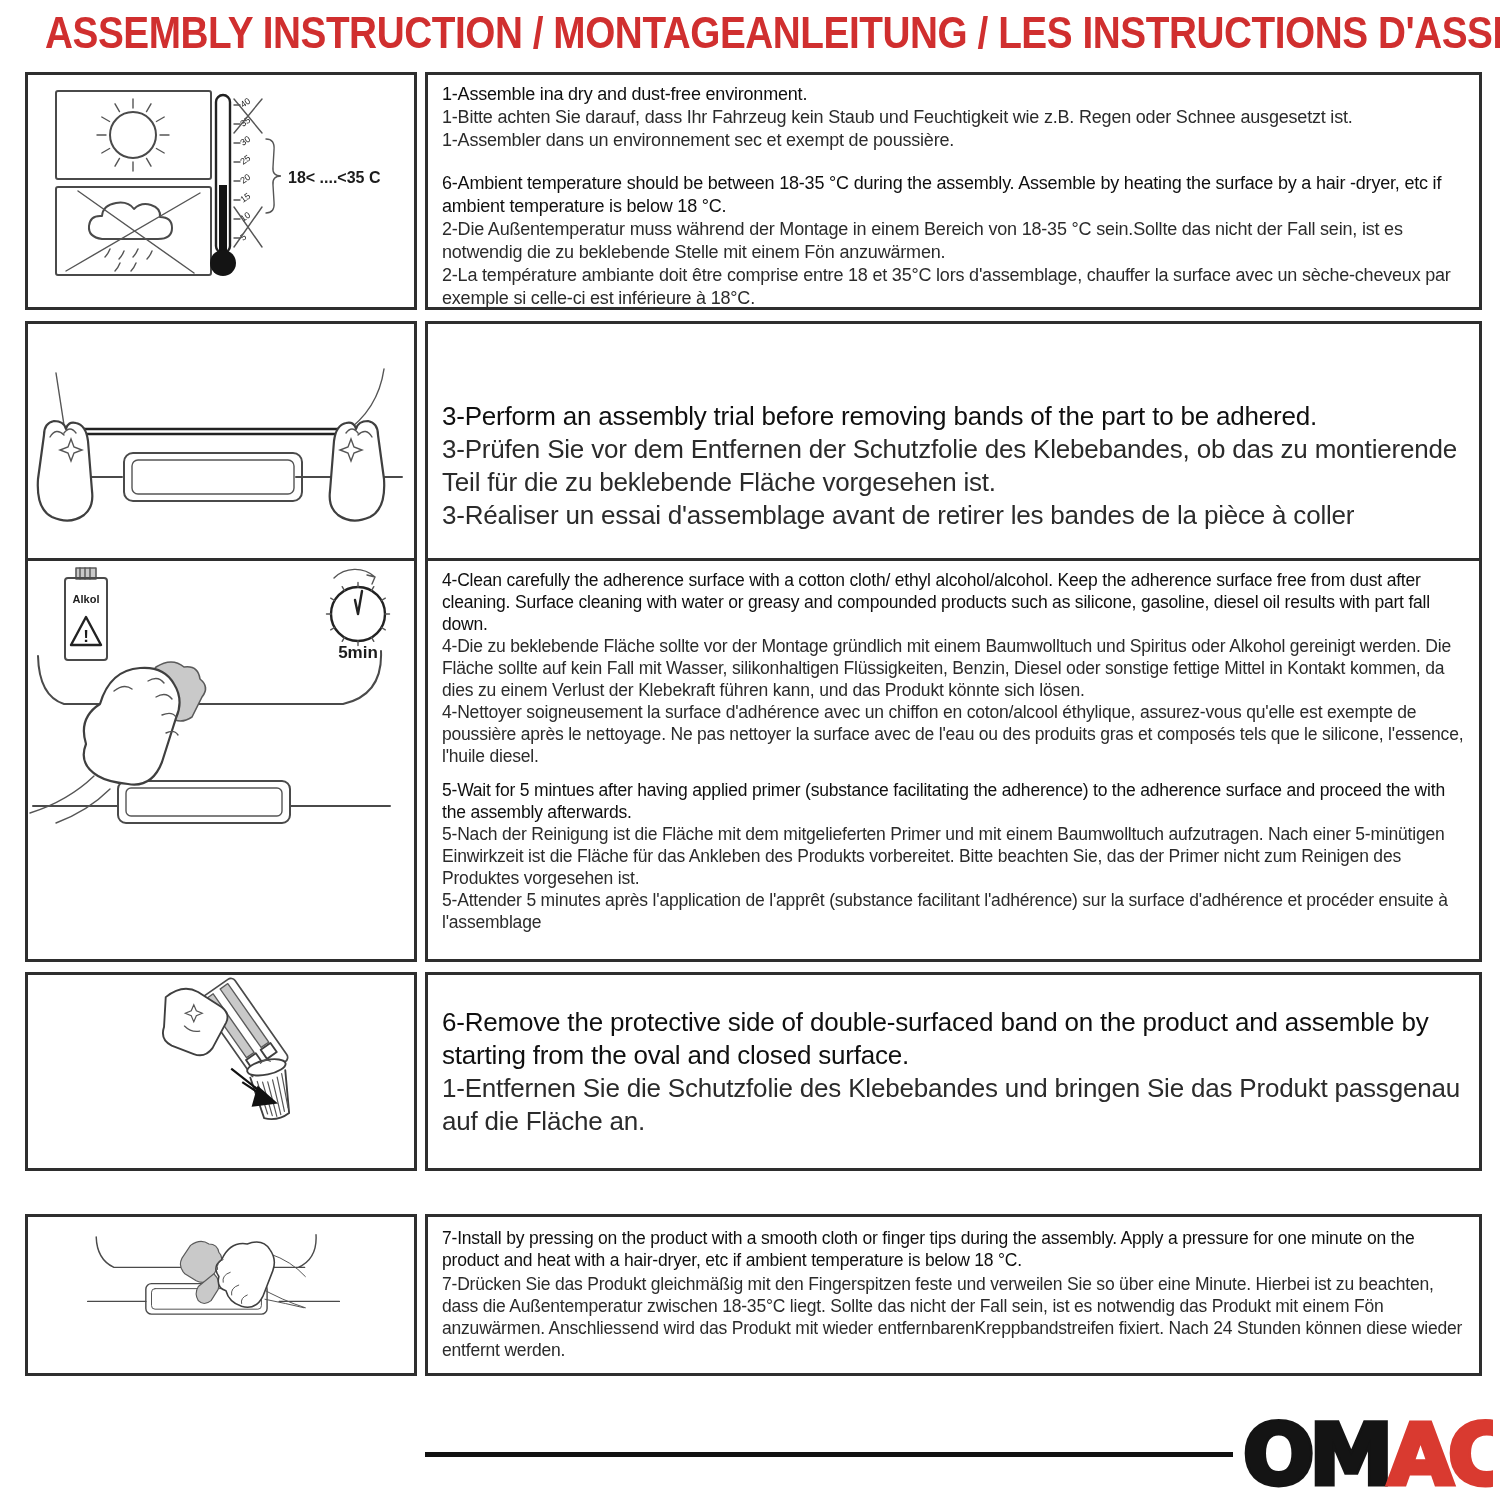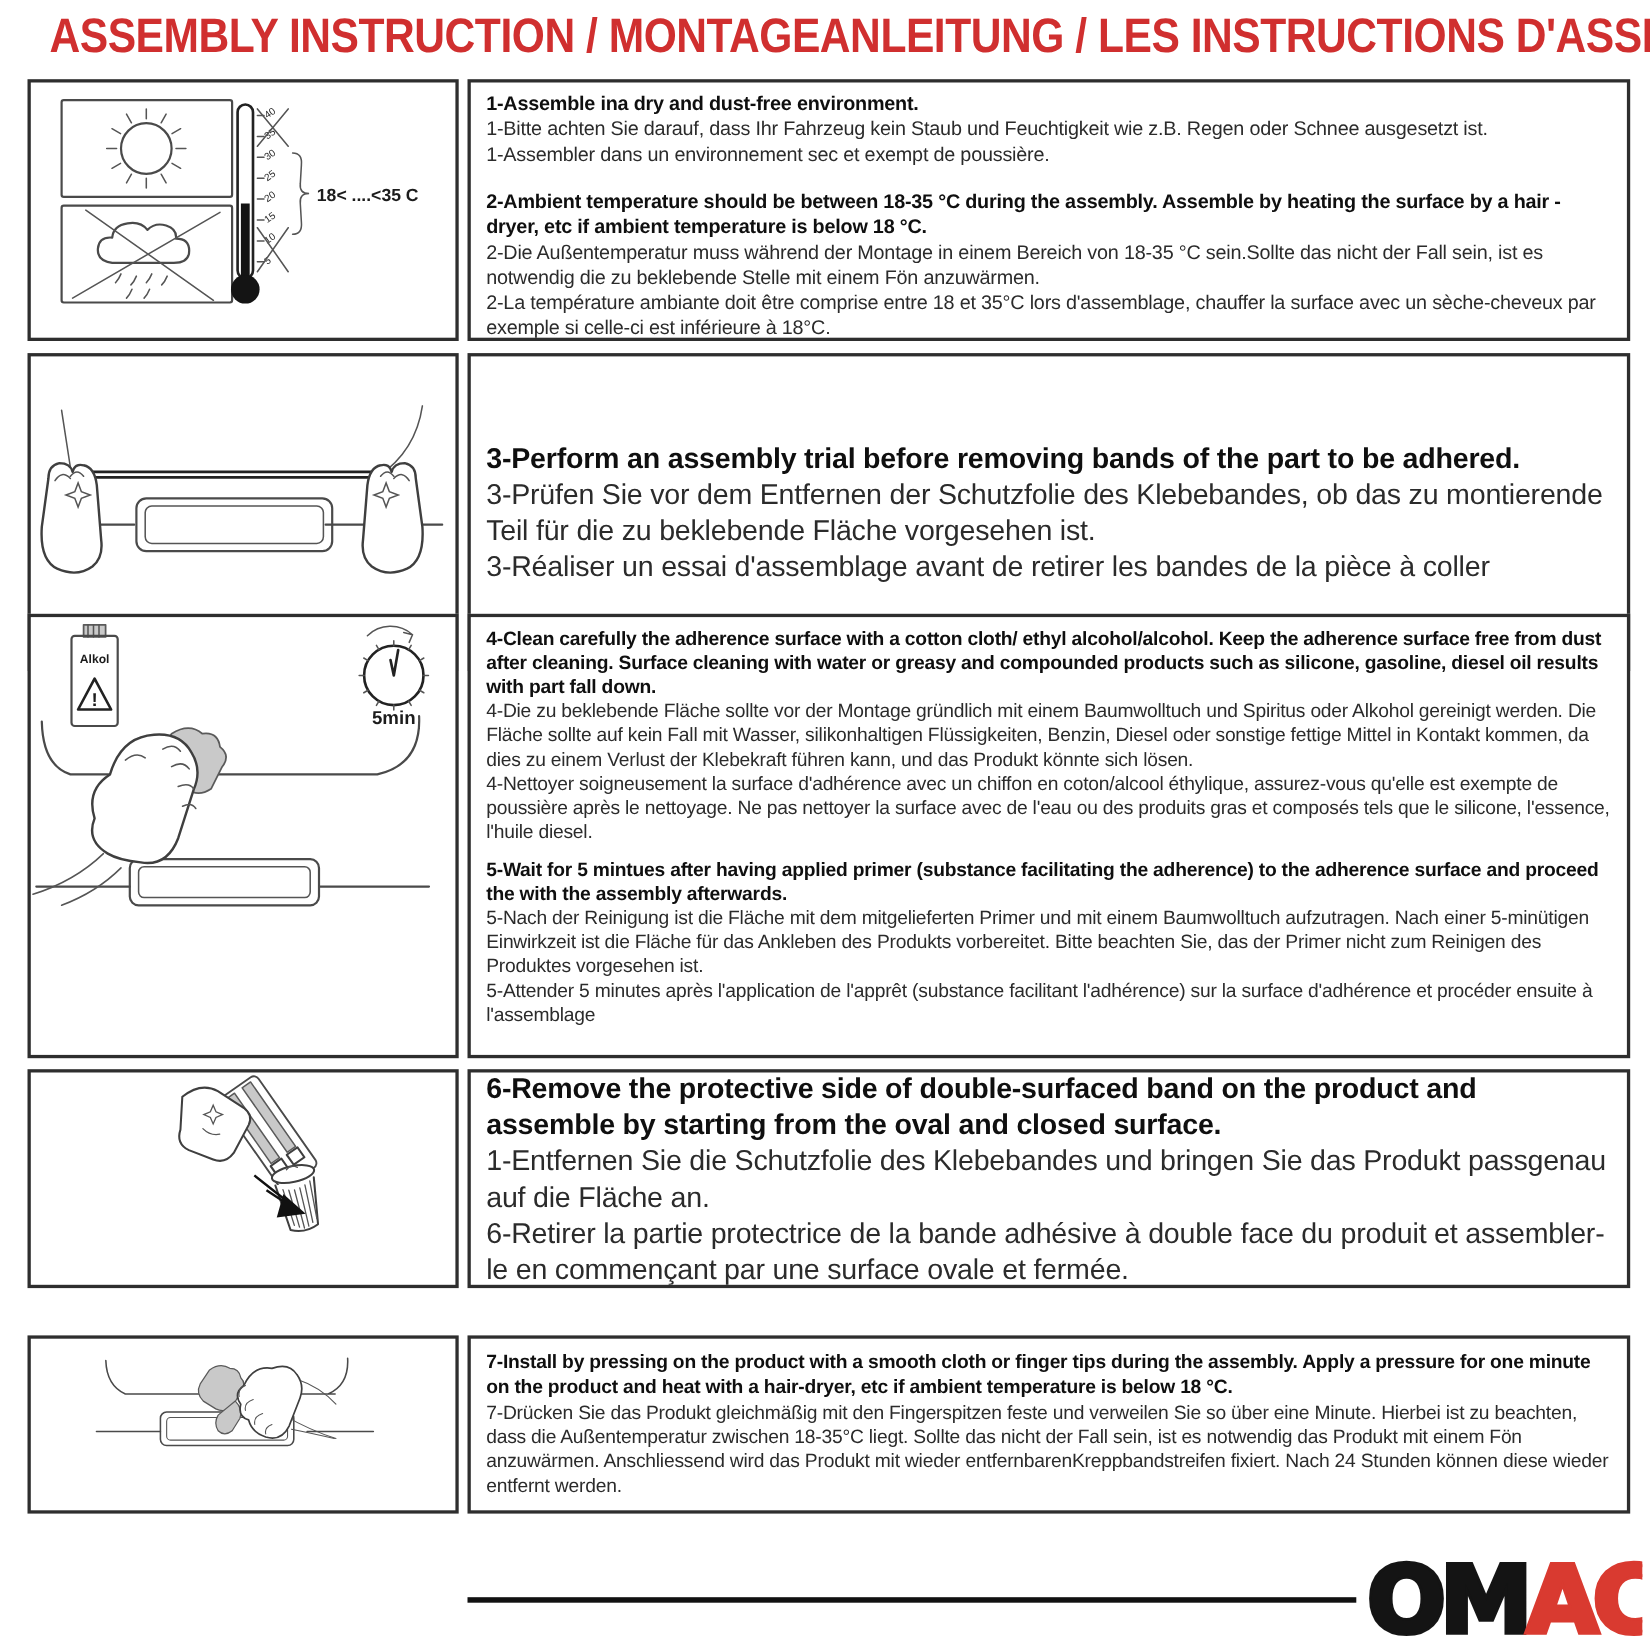--- a/index.html
+++ b/index.html
@@ -10,21 +10,21 @@
   .title{
     position:absolute;left:45px;top:8px;width:1450px;
     font-size:44px;font-weight:bold;color:#d02f2f;letter-spacing:-0.5px;
     white-space:nowrap;transform:scaleX(0.88);transform-origin:left top;
   }
   .row{position:absolute;left:0;width:1500px}
   .box{position:absolute;box-sizing:border-box;border:3px solid #2e2e2e;background:#fff}
   .imgbox{left:25px;width:392px;top:0;bottom:0;height:100%}
   .textbox{left:425px;width:1057px;top:0;height:100%;overflow:hidden;padding:8px 14px;letter-spacing:-0.2px}
   .textbox p{margin:0}
-  .b{font-weight:bold;color:#0f0f0f}
+  .b{font-weight:normal;color:#0f0f0f}
   .r{font-weight:normal;color:#2b2b2b}
   .gap{margin-top:20px !important}
   .fs-sm p{font-size:18px;line-height:23px}
   .fs-sm3 p{font-size:17.5px;line-height:22px}
   .fs-sm3 .gap{margin-top:12px !important}
   .fs-sm5 p{font-size:17.5px;line-height:22px;padding-top:2px}
   .fs-lg{display:flex;flex-direction:column;justify-content:center}
   .fs-lg p{font-size:26px;line-height:33px}
   .imgbox svg{display:block;width:100%;height:100%}
   
@@ -79,21 +79,21 @@
         <path class="thin" d="M206,132 L234,172 M234,132 L206,172"></path>
         <path class="thin" d="M238,64 Q247,64 246,75 L245,92 Q244,101 253,101 Q244,101 245,110 L246,127 Q247,138 238,138"></path>
         <text x="260" y="108" font-size="16" font-weight="bold" class="lbl">18&lt; ....&lt;35 C</text>
       </g>
     </svg>
   </div>
   <div class="box textbox fs-sm">
     <p class="b">1-Assemble ina dry and dust-free environment.</p>
     <p class="r">1-Bitte achten Sie darauf, dass Ihr Fahrzeug kein Staub und Feuchtigkeit wie z.B. Regen oder Schnee ausgesetzt ist.</p>
     <p class="r">1-Assembler dans un environnement sec et exempt de poussière.</p>
-    <p class="b gap">2-Ambient temperature should be between 18-35 °C  during the assembly. Assemble by heating the surface by a hair -dryer, etc if ambient temperature is below 18 °C.</p>
+    <p class="b gap">6-Ambient temperature should be between 18-35 °C  during the assembly. Assemble by heating the surface by a hair -dryer, etc if ambient temperature is below 18 °C.</p>
     <p class="r">2-Die Außentemperatur muss während der Montage in einem Bereich von 18-35 °C  sein.Sollte das nicht der Fall sein, ist es notwendig die zu beklebende Stelle mit einem Fön anzuwärmen.</p>
     <p class="r">2-La température ambiante doit être comprise entre 18 et 35°C lors d'assemblage, chauffer la surface avec un sèche-cheveux par exemple si celle-ci est inférieure à 18°C.</p>
   </div>
 </section>
 
 <section class="row" style="top:321px;height:289px">
   <div class="box imgbox">
     <svg viewBox="0 0 386 221">
       <path class="o" d="M12,122 L94,122 M268,122 L374,122"></path>
       <rect class="o" x="96" y="98" width="178" height="48" rx="9"></rect>
@@ -195,21 +195,20 @@
 
       <g>
         <path d="M205,110 L243,140 M218,126 L244,143" fill="none" stroke="#111" stroke-width="2.6"></path>
         <polygon points="236,130 260,151 229,155" fill="#111"></polygon>
       </g>
     </svg>
   </div>
   <div class="box textbox fs-lg">
     <p class="b">6-Remove the protective side of double-surfaced band on the product and assemble by starting from the oval and closed surface.</p>
     <p class="r">1-Entfernen Sie die Schutzfolie des Klebebandes und bringen Sie das Produkt passgenau auf die Fläche an.</p>
-    <p class="r">6-Retirer la partie protectrice de la bande adhésive à double face du produit et assembler-le en commençant par une surface ovale et fermée.</p>
   </div>
 </section>
 
 <section class="row" style="top:1214px;height:162px">
   <div class="box imgbox">
     <svg viewBox="0 0 386 220">
       <g>
         <path class="o" d="M17,28 q1,32 25,43 L311,71 M327,25 q2,34 -25,46"></path>
         <rect class="o" x="87" y="94" width="171" height="43" rx="8"></rect>
         <rect class="thin" x="95" y="101" width="155" height="29" rx="5"></rect>

